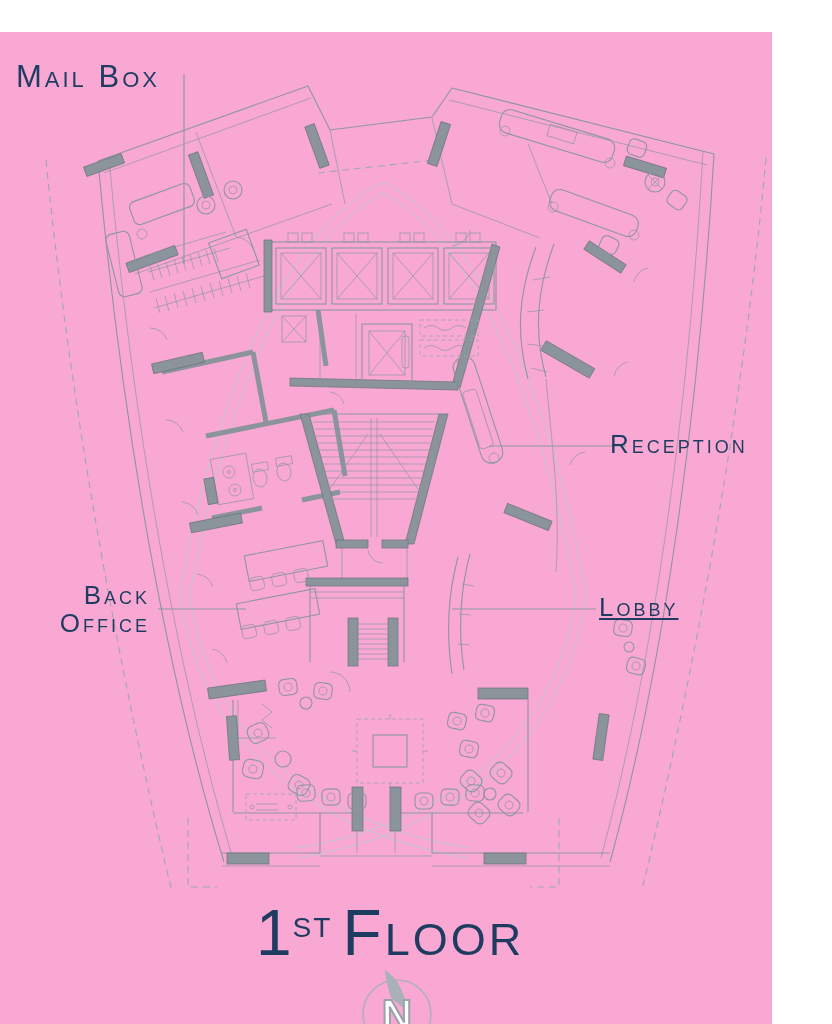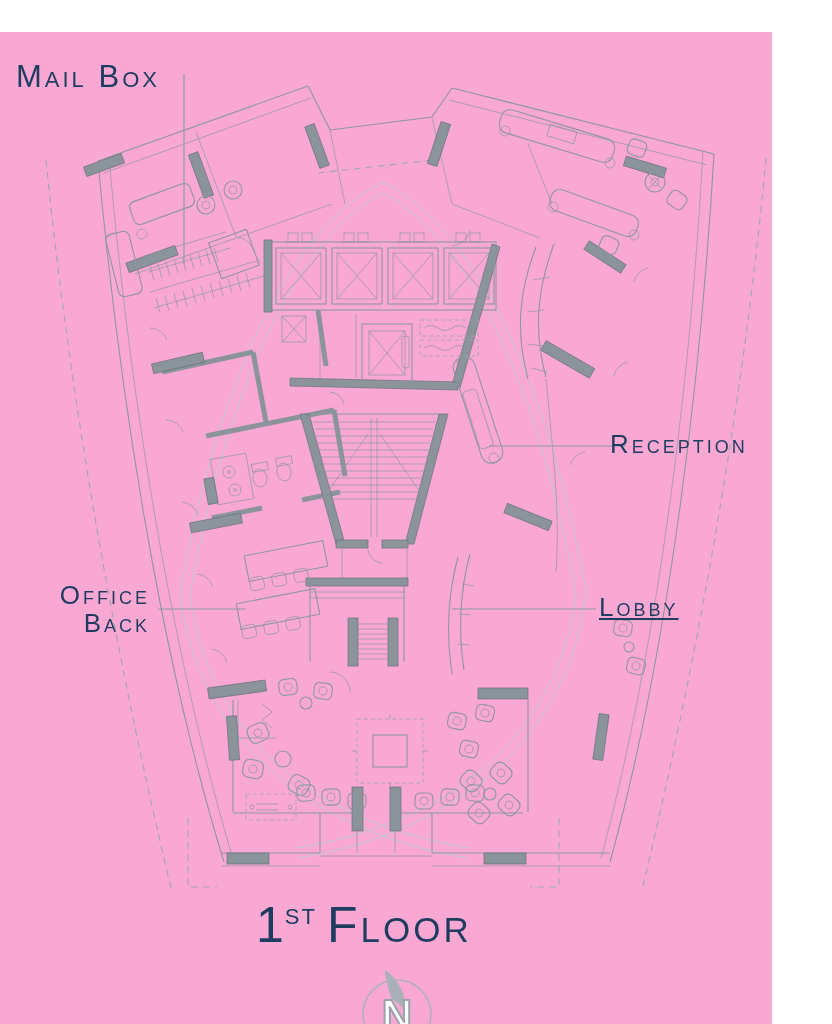--- a/index.html
+++ b/index.html
@@ -21,21 +21,21 @@
   .dsh2{stroke:var(--dashed-line);fill:none;stroke-width:.9;stroke-dasharray:4 3;}
   .wall{fill:var(--wall-fill);stroke:#6a727a;stroke-width:.7;}
   .wln{stroke:var(--wall-fill);fill:none;stroke-width:5;}
   .lead{stroke:var(--leader-line);fill:none;stroke-width:1.2;}
   .plan-label{position:absolute;color:var(--label-text);font-variant:small-caps;
               letter-spacing:3px;white-space:nowrap;line-height:1.08;}
   .lbl-mailbox{left:16px;top:28px;font-size:31px;}
   .lbl-reception{left:610px;top:398px;font-size:26px;}
   .lbl-backoffice{left:18px;top:549px;width:132px;font-size:26px;text-align:right;white-space:normal;}
   .lbl-lobby{left:599px;top:561px;font-size:26px;text-decoration:underline;}
-  .floor-title{position:absolute;left:256px;top:864px;color:var(--label-text);font-size:50px;
+  .floor-title{position:absolute;left:256px;top:864px;color:var(--label-text);font-size:64px;
                letter-spacing:3px;}
   .floor-title .num{font-variant:normal;letter-spacing:1px;}
   .floor-title .sup{font-size:0.44em;vertical-align:18px;text-transform:uppercase;letter-spacing:2px;}
   .floor-title .word{font-variant:small-caps;margin-left:10px;}
   .compass-n{font-family:"Liberation Sans",sans-serif;font-size:42px;font-weight:bold;
              fill:#ffffff;stroke:#9aa2a9;stroke-width:2px;}
 </style>
 </head>
 <body>
 
@@ -371,22 +371,22 @@
       <path class="lead" d="M 184,42 V 232"></path>
       <path class="lead" d="M 489,414 H 626"></path>
       <path class="lead" d="M 158,577 H 246"></path>
       <path class="lead" d="M 452,577 H 596"></path>
     </g>
   </svg>
 
   <div class="plan-label lbl-mailbox">Mail Box</div>
   <div class="plan-label lbl-reception">Reception</div>
   <div class="plan-label lbl-backoffice">
+    <div>Back</div>
     <div>Office</div>
-    <div>Back</div>
   </div>
   <div class="plan-label lbl-lobby">Lobby</div>
 
   <div class="floor-title">
     <span class="num">1</span><span class="sup">st</span><span class="word">Floor</span>
   </div>
 
   <svg width="84" height="92" viewBox="0 0 84 92" style="left:356px;top:932px;">
     <path d="M 29,6 C 40,13 49,26 50,46 L 35,34 C 31,20 29,12 29,6 Z" fill="#a9b0b8"></path>
     <circle cx="41" cy="50" r="34" fill="none" stroke="#aab1b8" stroke-width="1.5"></circle>

